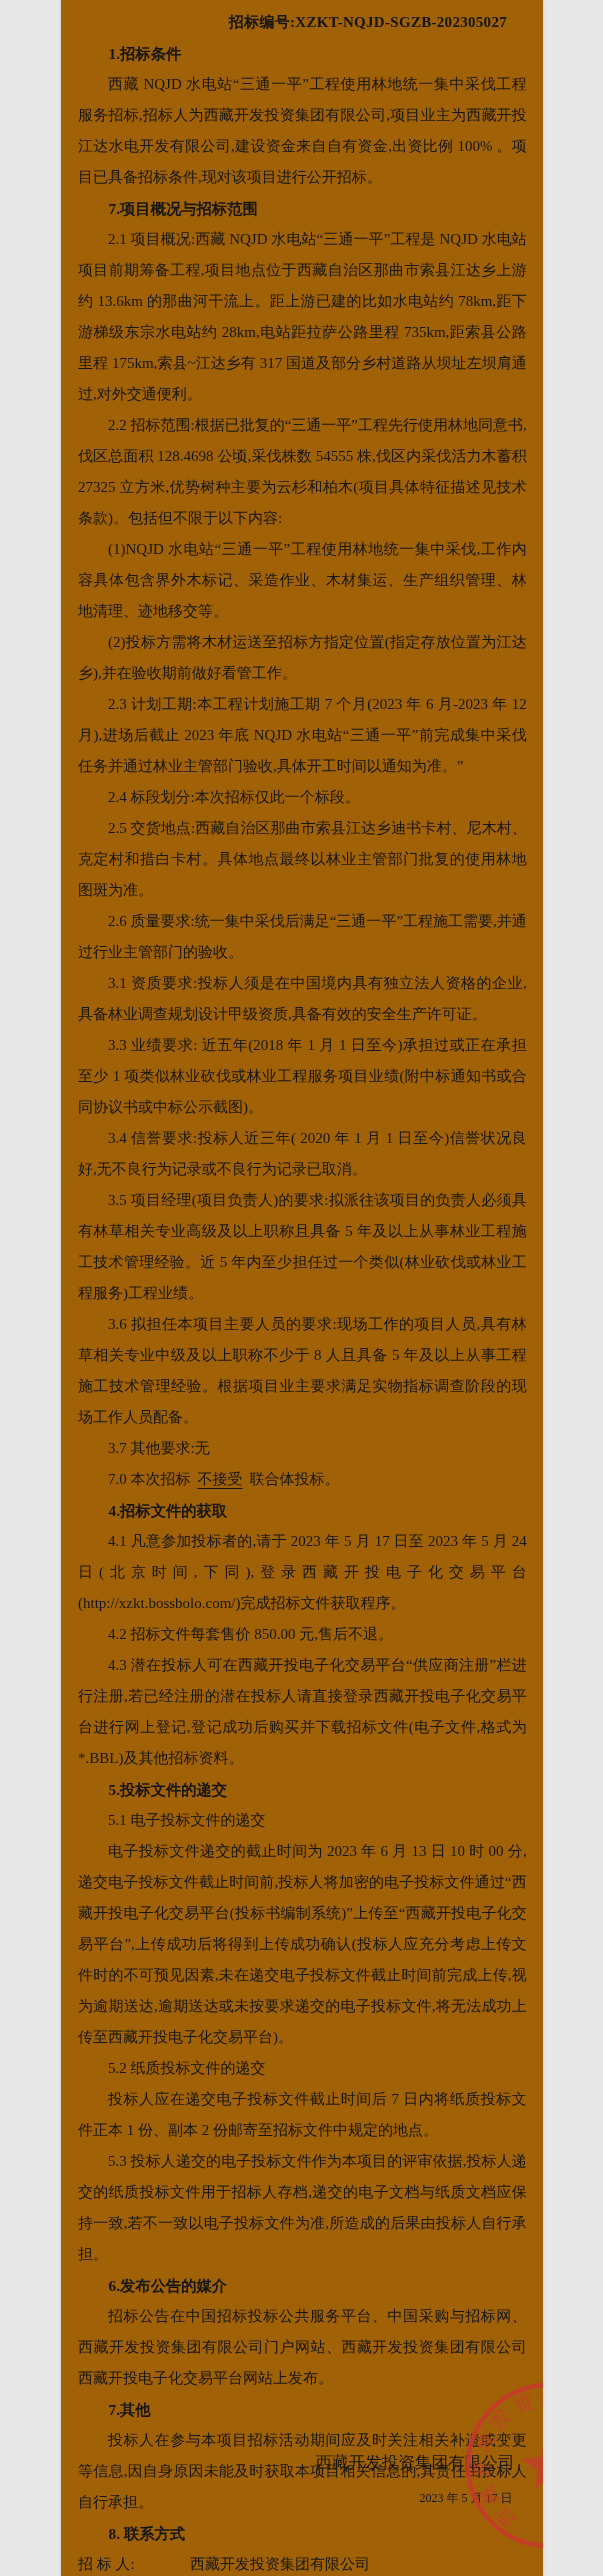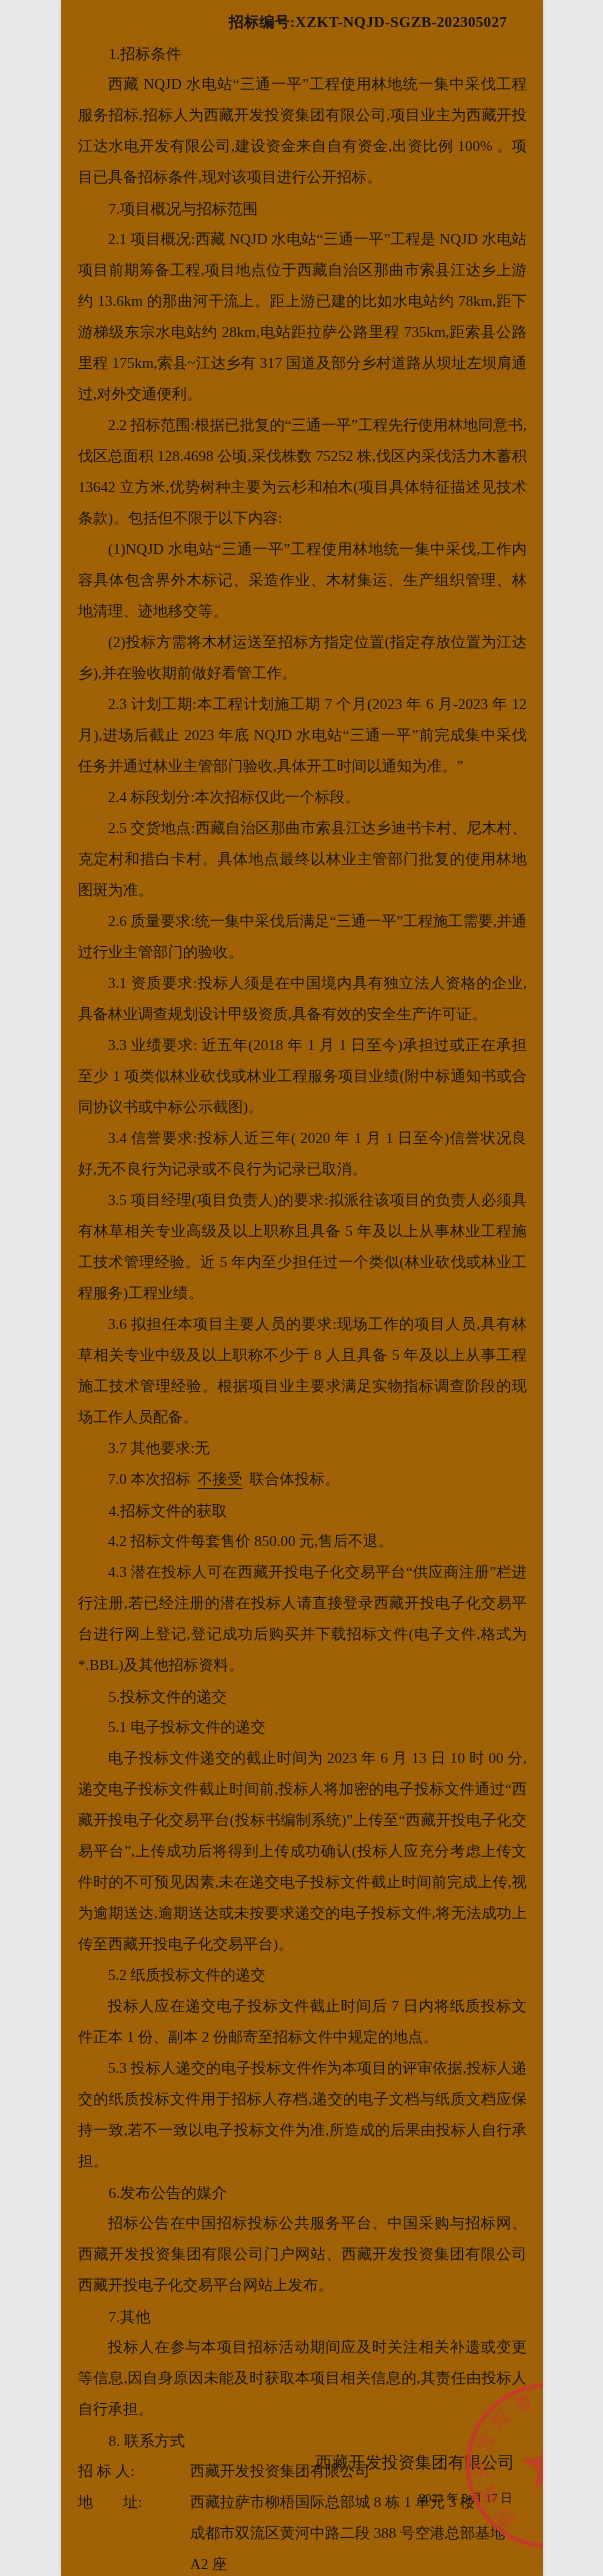--- a/index.html
+++ b/index.html
@@ -15,21 +15,21 @@
     box-shadow:0 0 3.5px rgba(0,0,0,.15);
   }
   .inner{padding:7px 15.7px 0 17.5px;}
   .header-line{
     text-align:center;
     padding-left:131px;
     font-weight:600;
     letter-spacing:0.3px;
     white-space:nowrap;
   }
-  .heading{font-weight:normal;text-indent:2em;font-size:15.3px;}
+  .heading{font-weight:bold;text-indent:2em;font-size:15.3px;}
   .para{text-indent:2em;text-align:justify;}
   .clause{text-indent:2em;}
   .u{
     text-decoration:underline;
     text-underline-offset:3.5px;
     padding:0 7px;
     text-align:right;
   }
   .contact-row{display:flex;}
   .contact-label{flex:0 0 112px;white-space:pre;}
@@ -56,35 +56,36 @@
 <div class="page">
   <div class="inner">
 
     <div class="header-line"><span>招标编号:</span><span>XZKT-NQJD-SGZB-202305027</span></div>
 
     <div>
         <div class="heading">1.招标条件</div>
         <div class="para">西藏 NQJD 水电站“三通一平”工程使用林地统一集中采伐工程服务招标,招标人为西藏开发投资集团有限公司,项目业主为西藏开投江达水电开发有限公司,建设资金来自自有资金,出资比例 100% 。项目已具备招标条件,现对该项目进行公开招标。</div>
         <div class="heading">7.项目概况与招标范围</div>
         <div class="para">2.1 项目概况:西藏 NQJD 水电站“三通一平”工程是 NQJD 水电站项目前期筹备工程,项目地点位于西藏自治区那曲市索县江达乡上游约 13.6km 的那曲河干流上。距上游已建的比如水电站约 78km,距下游梯级东宗水电站约 28km,电站距拉萨公路里程 735km,距索县公路里程 175km,索县~江达乡有 317 国道及部分乡村道路从坝址左坝肩通过,对外交通便利。</div>
-        <div class="para">2.2 招标范围:根据已批复的“三通一平”工程先行使用林地同意书,伐区总面积 128.4698 公顷,采伐株数 75252 株,伐区内采伐活力木蓄积 13642 立方米,优势树种主要为云杉和柏木(项目具体特征描述见技术条款)。包括但不限于以下内容:</div>
+        <div class="para">2.2 招标范围:根据已批复的“三通一平”工程先行使用林地同意书,伐区总面积 128.4698 公顷,采伐株数 54555 株,伐区内采伐活力木蓄积 27325 立方米,优势树种主要为云杉和柏木(项目具体特征描述见技术条款)。包括但不限于以下内容:</div>
         <div class="para">(1)NQJD 水电站“三通一平”工程使用林地统一集中采伐,工作内容具体包含界外木标记、采造作业、木材集运、生产组织管理、林地清理、迹地移交等。</div>
         <div class="para">(2)投标方需将木材运送至招标方指定位置(指定存放位置为江达乡),并在验收期前做好看管工作。</div>
         <div class="para">2.3 计划工期:本工程计划施工期 7 个月(2023 年 6 月-2023 年 12 月),进场后截止 2023 年底 NQJD 水电站“三通一平”前完成集中采伐任务并通过林业主管部门验收,具体开工时间以通知为准。”</div>
         <div class="para">2.4 标段划分:本次招标仅此一个标段。</div>
         <div class="para">2.5 交货地点:西藏自治区那曲市索县江达乡迪书卡村、尼木村、克定村和措白卡村。具体地点最终以林业主管部门批复的使用林地图斑为准。</div>
         <div class="para">2.6 质量要求:统一集中采伐后满足“三通一平”工程施工需要,并通过行业主管部门的验收。</div>
         <div class="para">3.1 资质要求:投标人须是在中国境内具有独立法人资格的企业,具备林业调查规划设计甲级资质,具备有效的安全生产许可证。</div>
         <div class="para">3.3 业绩要求: 近五年(2018 年 1 月 1 日至今)承担过或正在承担至少 1 项类似林业砍伐或林业工程服务项目业绩(附中标通知书或合同协议书或中标公示截图)。</div>
         <div class="para">3.4 信誉要求:投标人近三年( 2020 年 1 月 1 日至今)信誉状况良好,无不良行为记录或不良行为记录已取消。</div>
         <div class="para">3.5 项目经理(项目负责人)的要求:拟派往该项目的负责人必须具有林草相关专业高级及以上职称且具备 5 年及以上从事林业工程施工技术管理经验。近 5 年内至少担任过一个类似(林业砍伐或林业工程服务)工程业绩。</div>
         <div class="para">3.6 拟担任本项目主要人员的要求:现场工作的项目人员,具有林草相关专业中级及以上职称不少于 8 人且具备 5 年及以上从事工程施工技术管理经验。根据项目业主要求满足实物指标调查阶段的现场工作人员配备。</div>
         <div class="para">3.7 其他要求:无</div>
         <div class="clause"><span>7.0 本次招标</span><span class="u">不接受</span><span>联合体投标。</span></div>
         <div class="heading">4.招标文件的获取</div>
+        <div class="para">4.1 凡意参加投标者的,请于 2023 年 5 月 17 日至 2023 年 5 月 24 日(北京时间,下同),登录西藏开投电子化交易平台(http://xzkt.bossbolo.com/)完成招标文件获取程序。</div>
         <div class="para">4.2 招标文件每套售价 850.00 元,售后不退。</div>
         <div class="para">4.3 潜在投标人可在西藏开投电子化交易平台“供应商注册”栏进行注册,若已经注册的潜在投标人请直接登录西藏开投电子化交易平台进行网上登记,登记成功后购买并下载招标文件(电子文件,格式为*.BBL)及其他招标资料。</div>
         <div class="heading">5.投标文件的递交</div>
         <div class="para">5.1 电子投标文件的递交</div>
         <div class="para">电子投标文件递交的截止时间为 2023 年 6 月 13 日 10 时 00 分,递交电子投标文件截止时间前,投标人将加密的电子投标文件通过“西藏开投电子化交易平台(投标书编制系统)”上传至“西藏开投电子化交易平台”,上传成功后将得到上传成功确认(投标人应充分考虑上传文件时的不可预见因素,未在递交电子投标文件截止时间前完成上传,视为逾期送达,逾期送达或未按要求递交的电子投标文件,将无法成功上传至西藏开投电子化交易平台)。</div>
         <div class="para">5.2 纸质投标文件的递交</div>
         <div class="para">投标人应在递交电子投标文件截止时间后 7 日内将纸质投标文件正本 1 份、副本 2 份邮寄至招标文件中规定的地点。</div>
         <div class="para">5.3 投标人递交的电子投标文件作为本项目的评审依据,投标人递交的纸质投标文件用于招标人存档,递交的电子文档与纸质文档应保持一致,若不一致以电子投标文件为准,所造成的后果由投标人自行承担。</div>
         <div class="heading">6.发布公告的媒介</div>
         <div class="para">招标公告在中国招标投标公共服务平台、中国采购与招标网、西藏开发投资集团有限公司门户网站、西藏开发投资集团有限公司西藏开投电子化交易平台网站上发布。</div>

